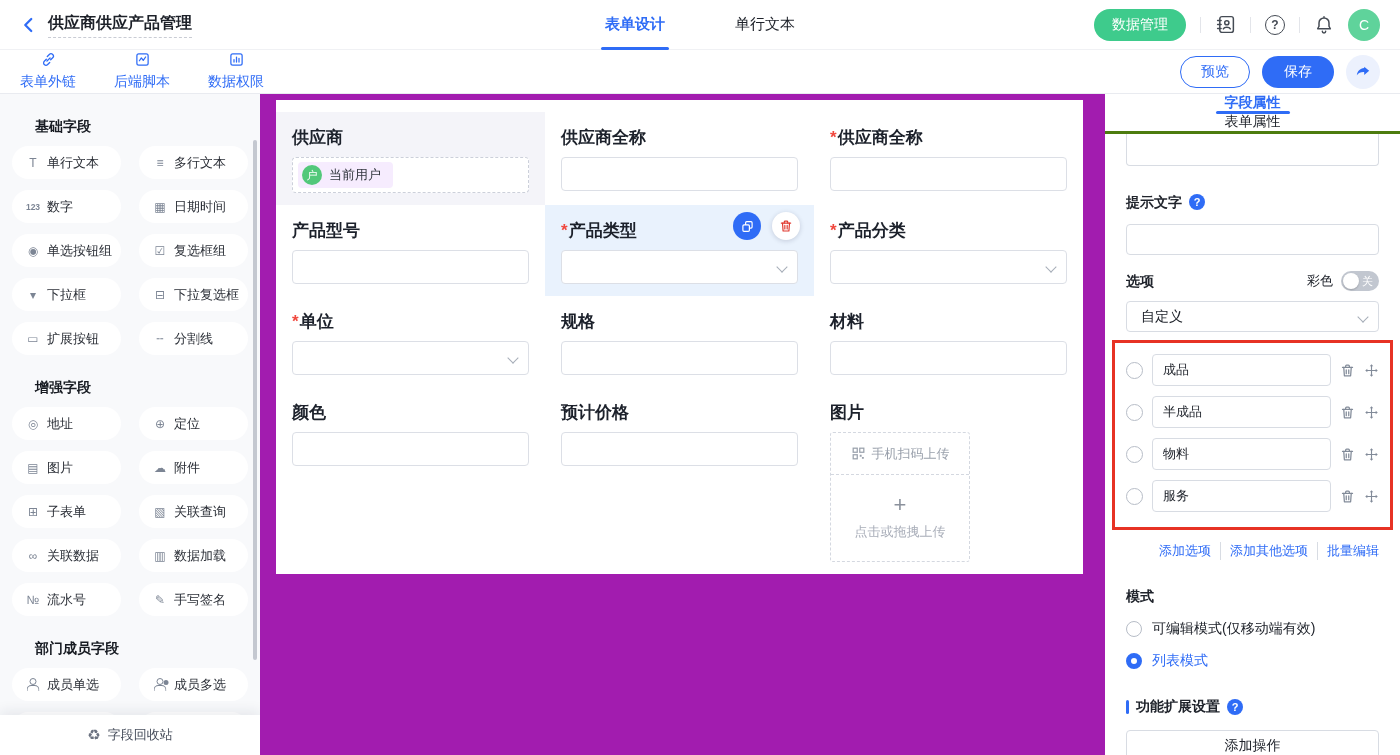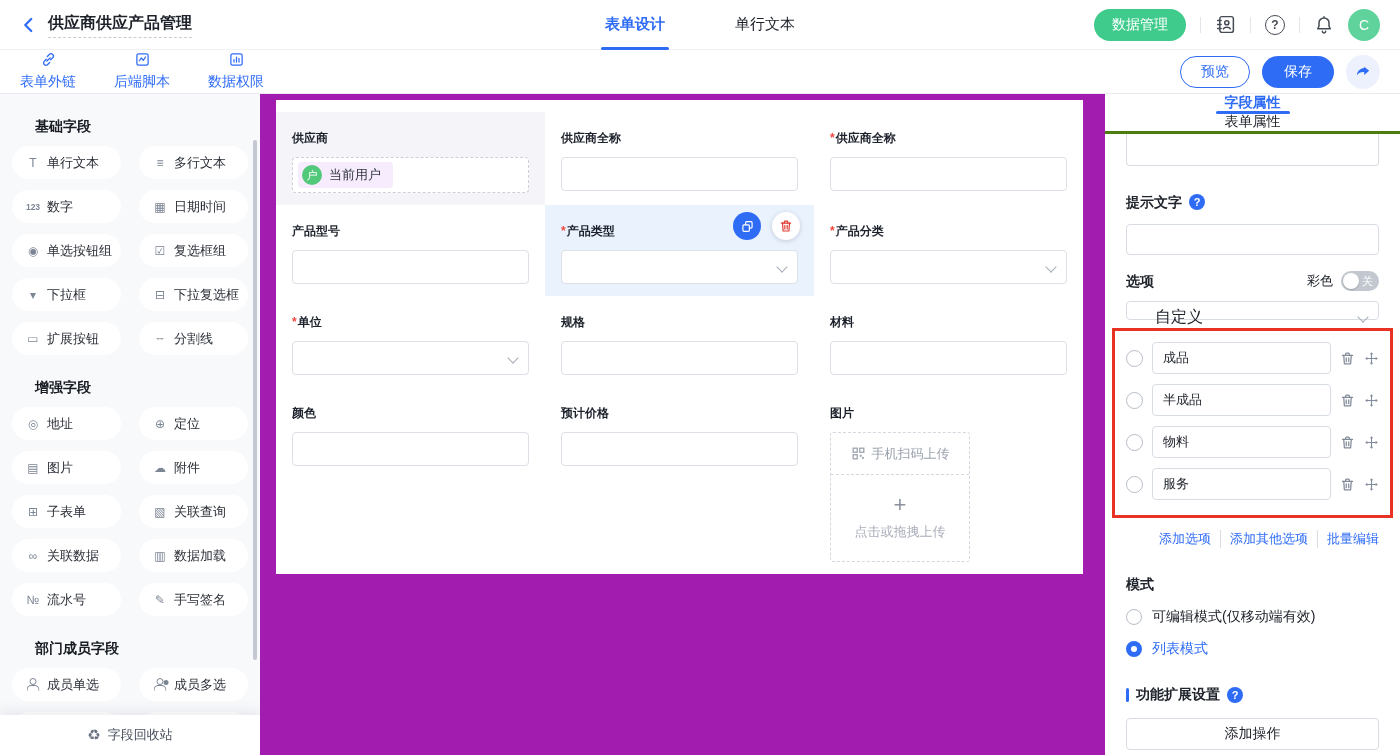--- a/index.html
+++ b/index.html
@@ -52,21 +52,21 @@
   .ico-person::after{content:"";position:absolute;left:50%;transform:translateX(-50%);bottom:0;width:11px;height:5px;border:1.5px solid var(--gray-ico);border-bottom:0;border-radius:5px 5px 0 0;}
   .ico-persons::before{box-shadow:6px 1px 0 -1px var(--gray-ico);}
   .side-scroll{position:absolute;right:3px;top:46px;width:4px;height:520px;border-radius:2px;background:#c4c8d0;}
   .recycle-bar{position:absolute;left:0;right:0;bottom:0;height:40px;background:#fff;box-shadow:0 -4px 12px rgba(30,40,70,.08);display:flex;align-items:center;justify-content:center;gap:7px;color:#474e5c;font-size:13px;cursor:pointer;z-index:2;}
   .recycle-bar .ri{font-size:15px;color:#6b7280;}
 
   
   .canvas{flex:1;padding:6px 12px 0 16px;overflow:hidden;}
   .form-card{background:#fff;padding-top:12px;display:grid;grid-template-columns:repeat(3,1fr);align-content:start;min-height:470px;}
   .cell{position:relative;padding:16px 16px 12px;cursor:pointer;}
-  .cell .flabel{font-size:12px;font-weight:700;color:#1c212b;line-height:20px;}
+  .cell .flabel{font-size:17px;font-weight:700;color:#1c212b;line-height:20px;}
   .req{color:#f0483e;margin-right:1px;font-weight:700;}
   .f-input{height:34px;border:1px solid #dcdfe6;border-radius:4px;background:#fff;margin-top:9px;}
   .f-select{position:relative;}
   .chev{position:absolute;right:11px;top:12px;width:8px;height:8px;border-right:1.6px solid #a6adb8;border-bottom:1.6px solid #a6adb8;transform:rotate(45deg);}
   .cell-user{background:var(--user-bg);}
   .dashed-input{height:36px;border:1px dashed #ccd0da;border-radius:4px;background:#fff;margin-top:9px;display:flex;align-items:center;padding:0 5px;}
   .user-tag{display:inline-flex;align-items:center;gap:7px;background:var(--tag-bg);border-radius:4px;padding:3px 12px 3px 4px;font-size:13px;color:#33373f;}
   .tag-avatar{width:20px;height:20px;border-radius:50%;background:var(--tag-green);color:#fff;font-size:11px;display:flex;align-items:center;justify-content:center;}
   .cell-selected{background:var(--sel-bg);}
   .field-actions{position:absolute;top:7px;right:14px;display:flex;gap:11px;z-index:1;}
@@ -87,21 +87,21 @@
   .panel-body{padding:0 21px;}
   .cut-input{height:32px;border:1px solid var(--bd);border-top:0;border-radius:0 0 4px 4px;}
   .p-label{margin-top:26px;display:flex;align-items:center;gap:7px;font-size:14px;font-weight:700;color:var(--txt);line-height:20px;}
   .q-ico{width:16px;height:16px;border-radius:50%;background:var(--primary);color:#fff;font-size:11px;font-weight:700;display:flex;align-items:center;justify-content:center;cursor:pointer;}
   .p-input{height:31px;border:1px solid var(--bd);border-radius:4px;margin-top:12px;}
   .opt-head{margin-top:16px;display:flex;align-items:center;justify-content:space-between;}
   .toggle-wrap{display:flex;align-items:center;gap:8px;font-size:13px;color:var(--txt);}
   .switch{position:relative;width:38px;height:20px;border-radius:10px;background:#c2c7d0;cursor:pointer;}
   .knob{position:absolute;left:2px;top:2px;width:16px;height:16px;border-radius:50%;background:#fff;box-shadow:0 1px 2px rgba(0,0,0,.2);}
   .sw-txt{position:absolute;right:6px;top:50%;transform:translateY(-50%);color:#fff;font-size:11px;}
-  .p-select{position:relative;height:19px;border:1px solid var(--bd);border-radius:4px;margin-top:10px;line-height:29px;padding-left:28px;font-size:16px;color:var(--txt);cursor:pointer;}
+  .p-select{position:relative;height:31px;border:1px solid var(--bd);border-radius:4px;margin-top:10px;line-height:29px;padding-left:14px;font-size:14px;color:var(--txt);cursor:pointer;}
   .p-select .chev{top:11px;}
   .annotation{border:3px solid var(--annotation);margin:8px -14px 0;padding:1px 11px 5px;}
   .opt-row{display:flex;align-items:center;gap:9px;margin:10px 0;}
   .radio-o{width:17px;height:17px;border-radius:50%;border:1.5px solid #b7bdc7;background:#fff;flex-shrink:0;}
   .opt-input{flex:1;min-width:0;height:32px;border:1px solid var(--bd);border-radius:4px;padding:0 10px;font-size:13px;color:var(--txt);background:#fff;outline:none;}
   .opt-ico{color:#828b99;display:flex;cursor:pointer;flex-shrink:0;}
   .p-links{margin-top:12px;display:flex;justify-content:flex-end;font-size:13px;color:var(--primary);}
   .p-links span{cursor:pointer;white-space:nowrap;}
   .p-links span + span{border-left:1px solid #d8dce3;margin-left:9px;padding-left:9px;}
   .radio-row{margin-top:14px;display:flex;align-items:center;gap:10px;font-size:14px;color:var(--txt);cursor:pointer;}

